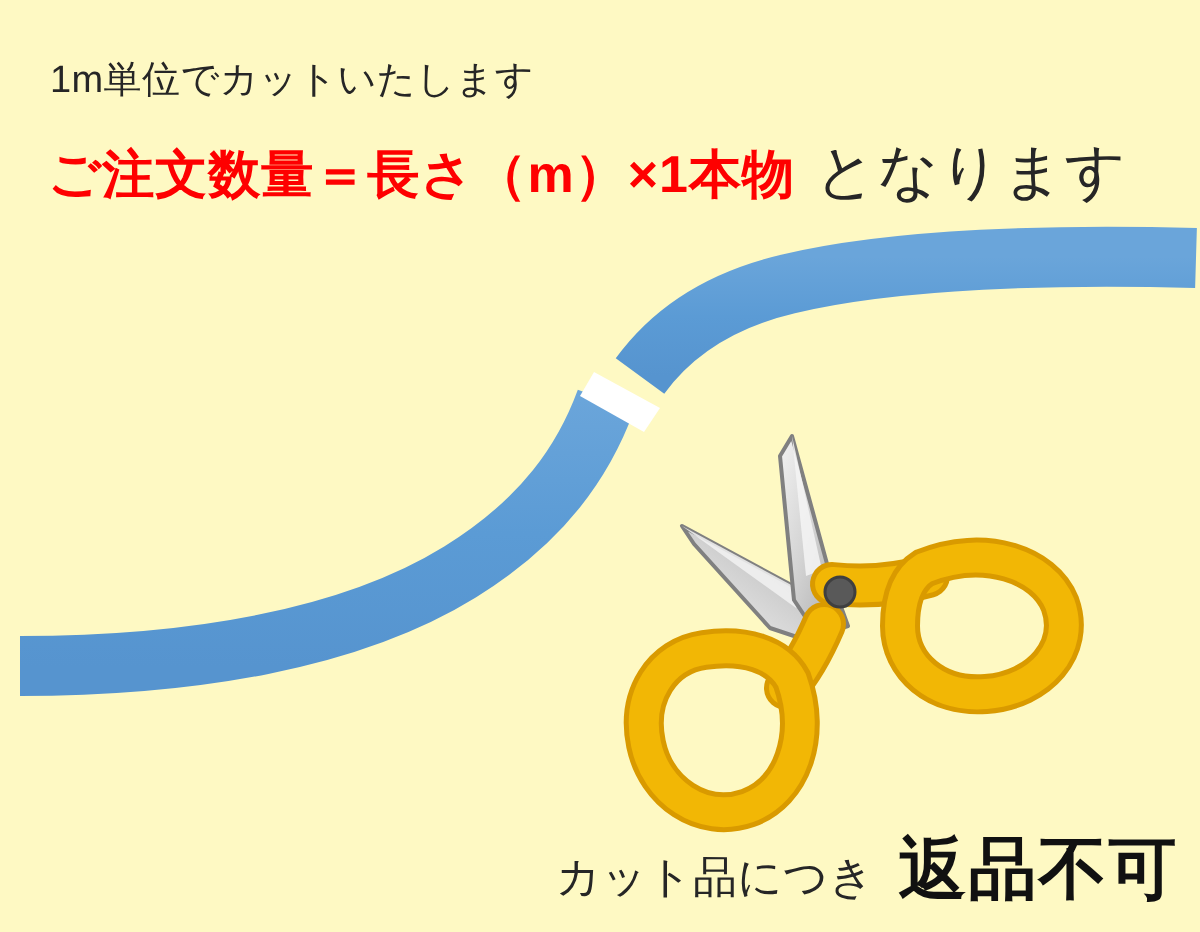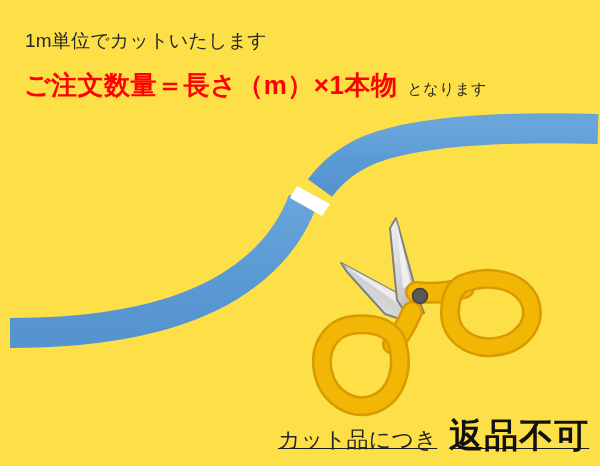--- a/index.html
+++ b/index.html
@@ -7,21 +7,21 @@
     padding: 0;
     background: #ffffff;
   }
   body {
     font-family: "Liberation Sans", "DejaVu Sans", sans-serif;
   }
   #stage {
     position: relative;
     width: 600px;
     height: 466px;
-    background: #fde047;
+    background: #fef9c3;
     overflow: hidden;
   }
   
   .txt {
     position: absolute;
     white-space: nowrap;
     line-height: 1;
     color: #1a1a1a;
   }
   #line-cut-unit {
@@ -37,32 +37,31 @@
     font-size: 0;               
   }
   #line-order-formula .emph {
     font-size: 26px;
     font-weight: bold;
     color: #fe0000;
     letter-spacing: 0.5px;
     vertical-align: baseline;
   }
   #line-order-formula .tail {
-    font-size: 15px;
+    font-size: 30px;
     font-weight: normal;
     color: #262626;
     letter-spacing: 0.5px;
     padding-left: 10px;
     vertical-align: baseline;
   }
   #line-no-return {
     left: 278px;
     top: 418px;
     font-size: 0;
-    text-decoration: underline;
   }
   #line-no-return .lead {
     font-size: 22px;
     color: #262626;
     letter-spacing: 0.3px;
     vertical-align: baseline;
   }
   #line-no-return .strong {
     font-size: 34px;
     font-weight: bold;

